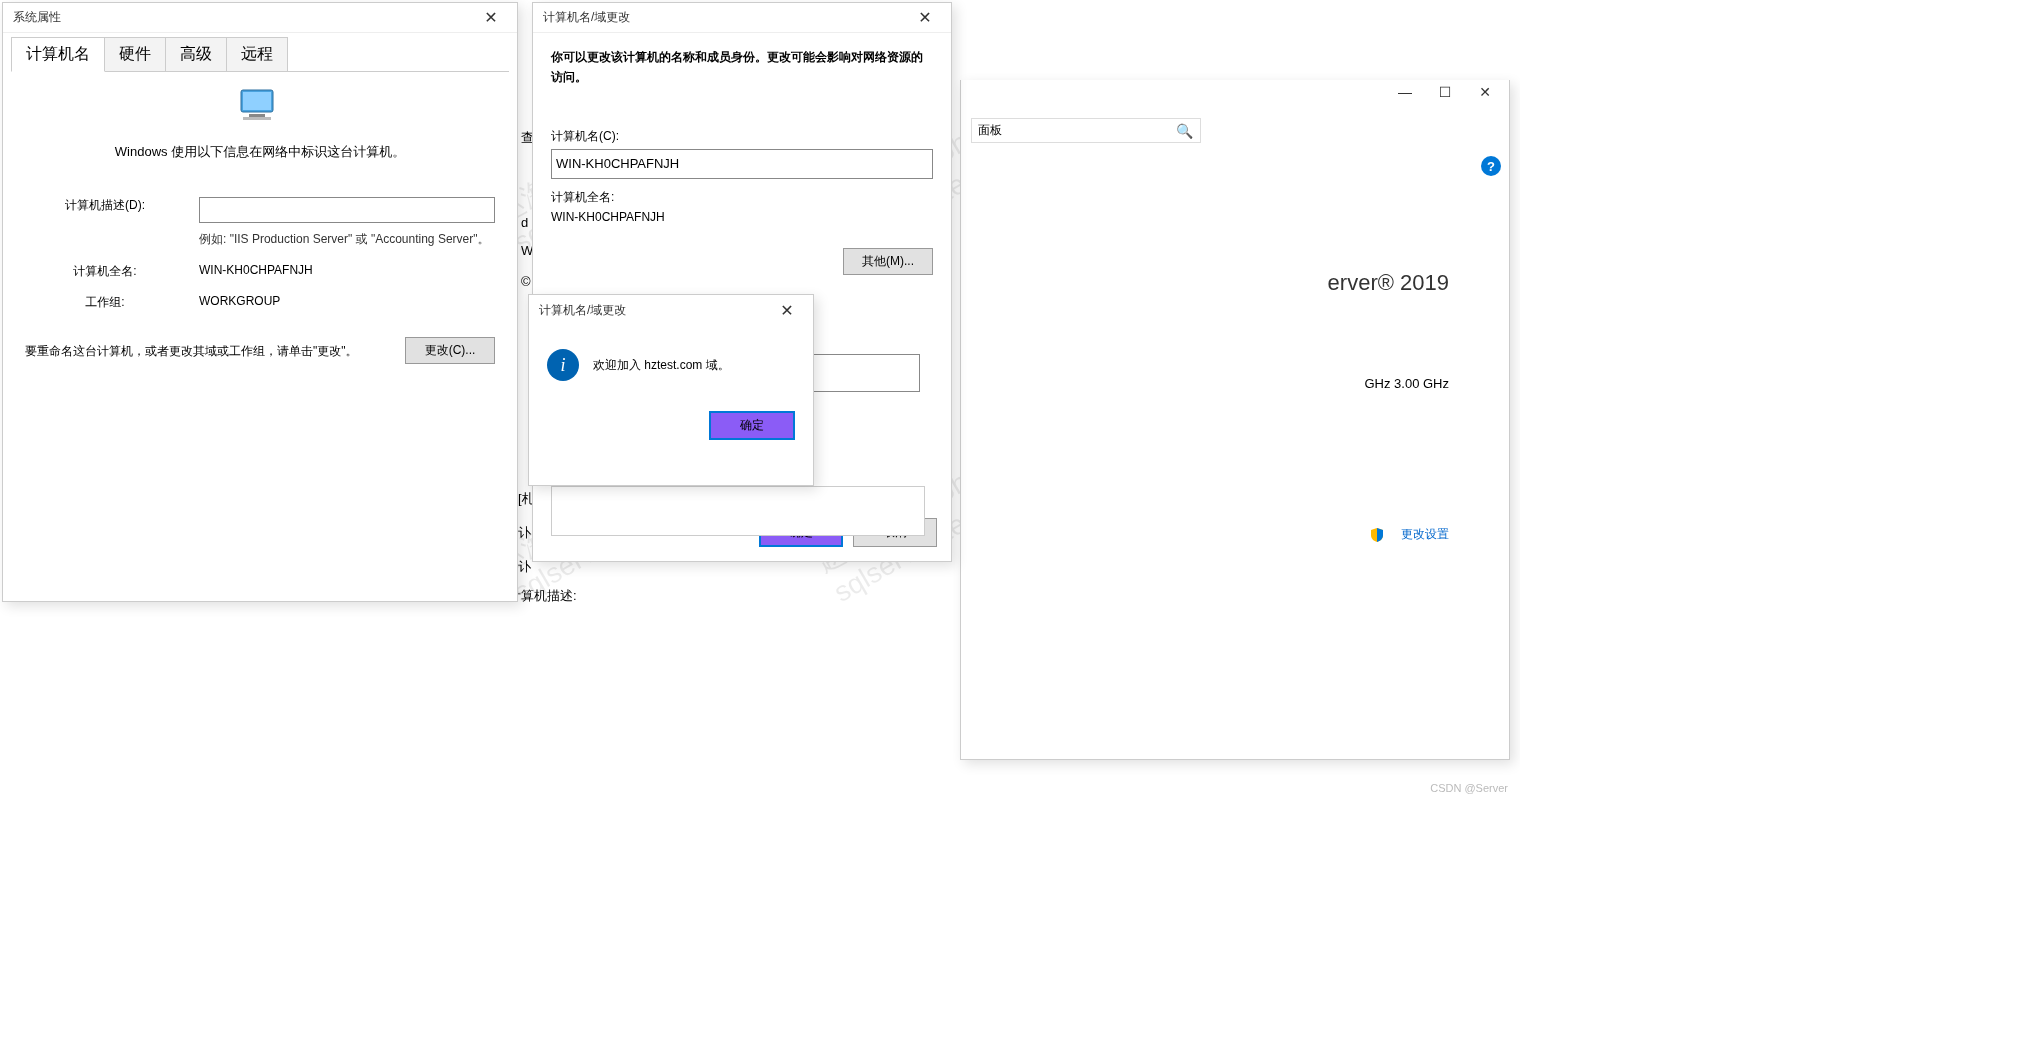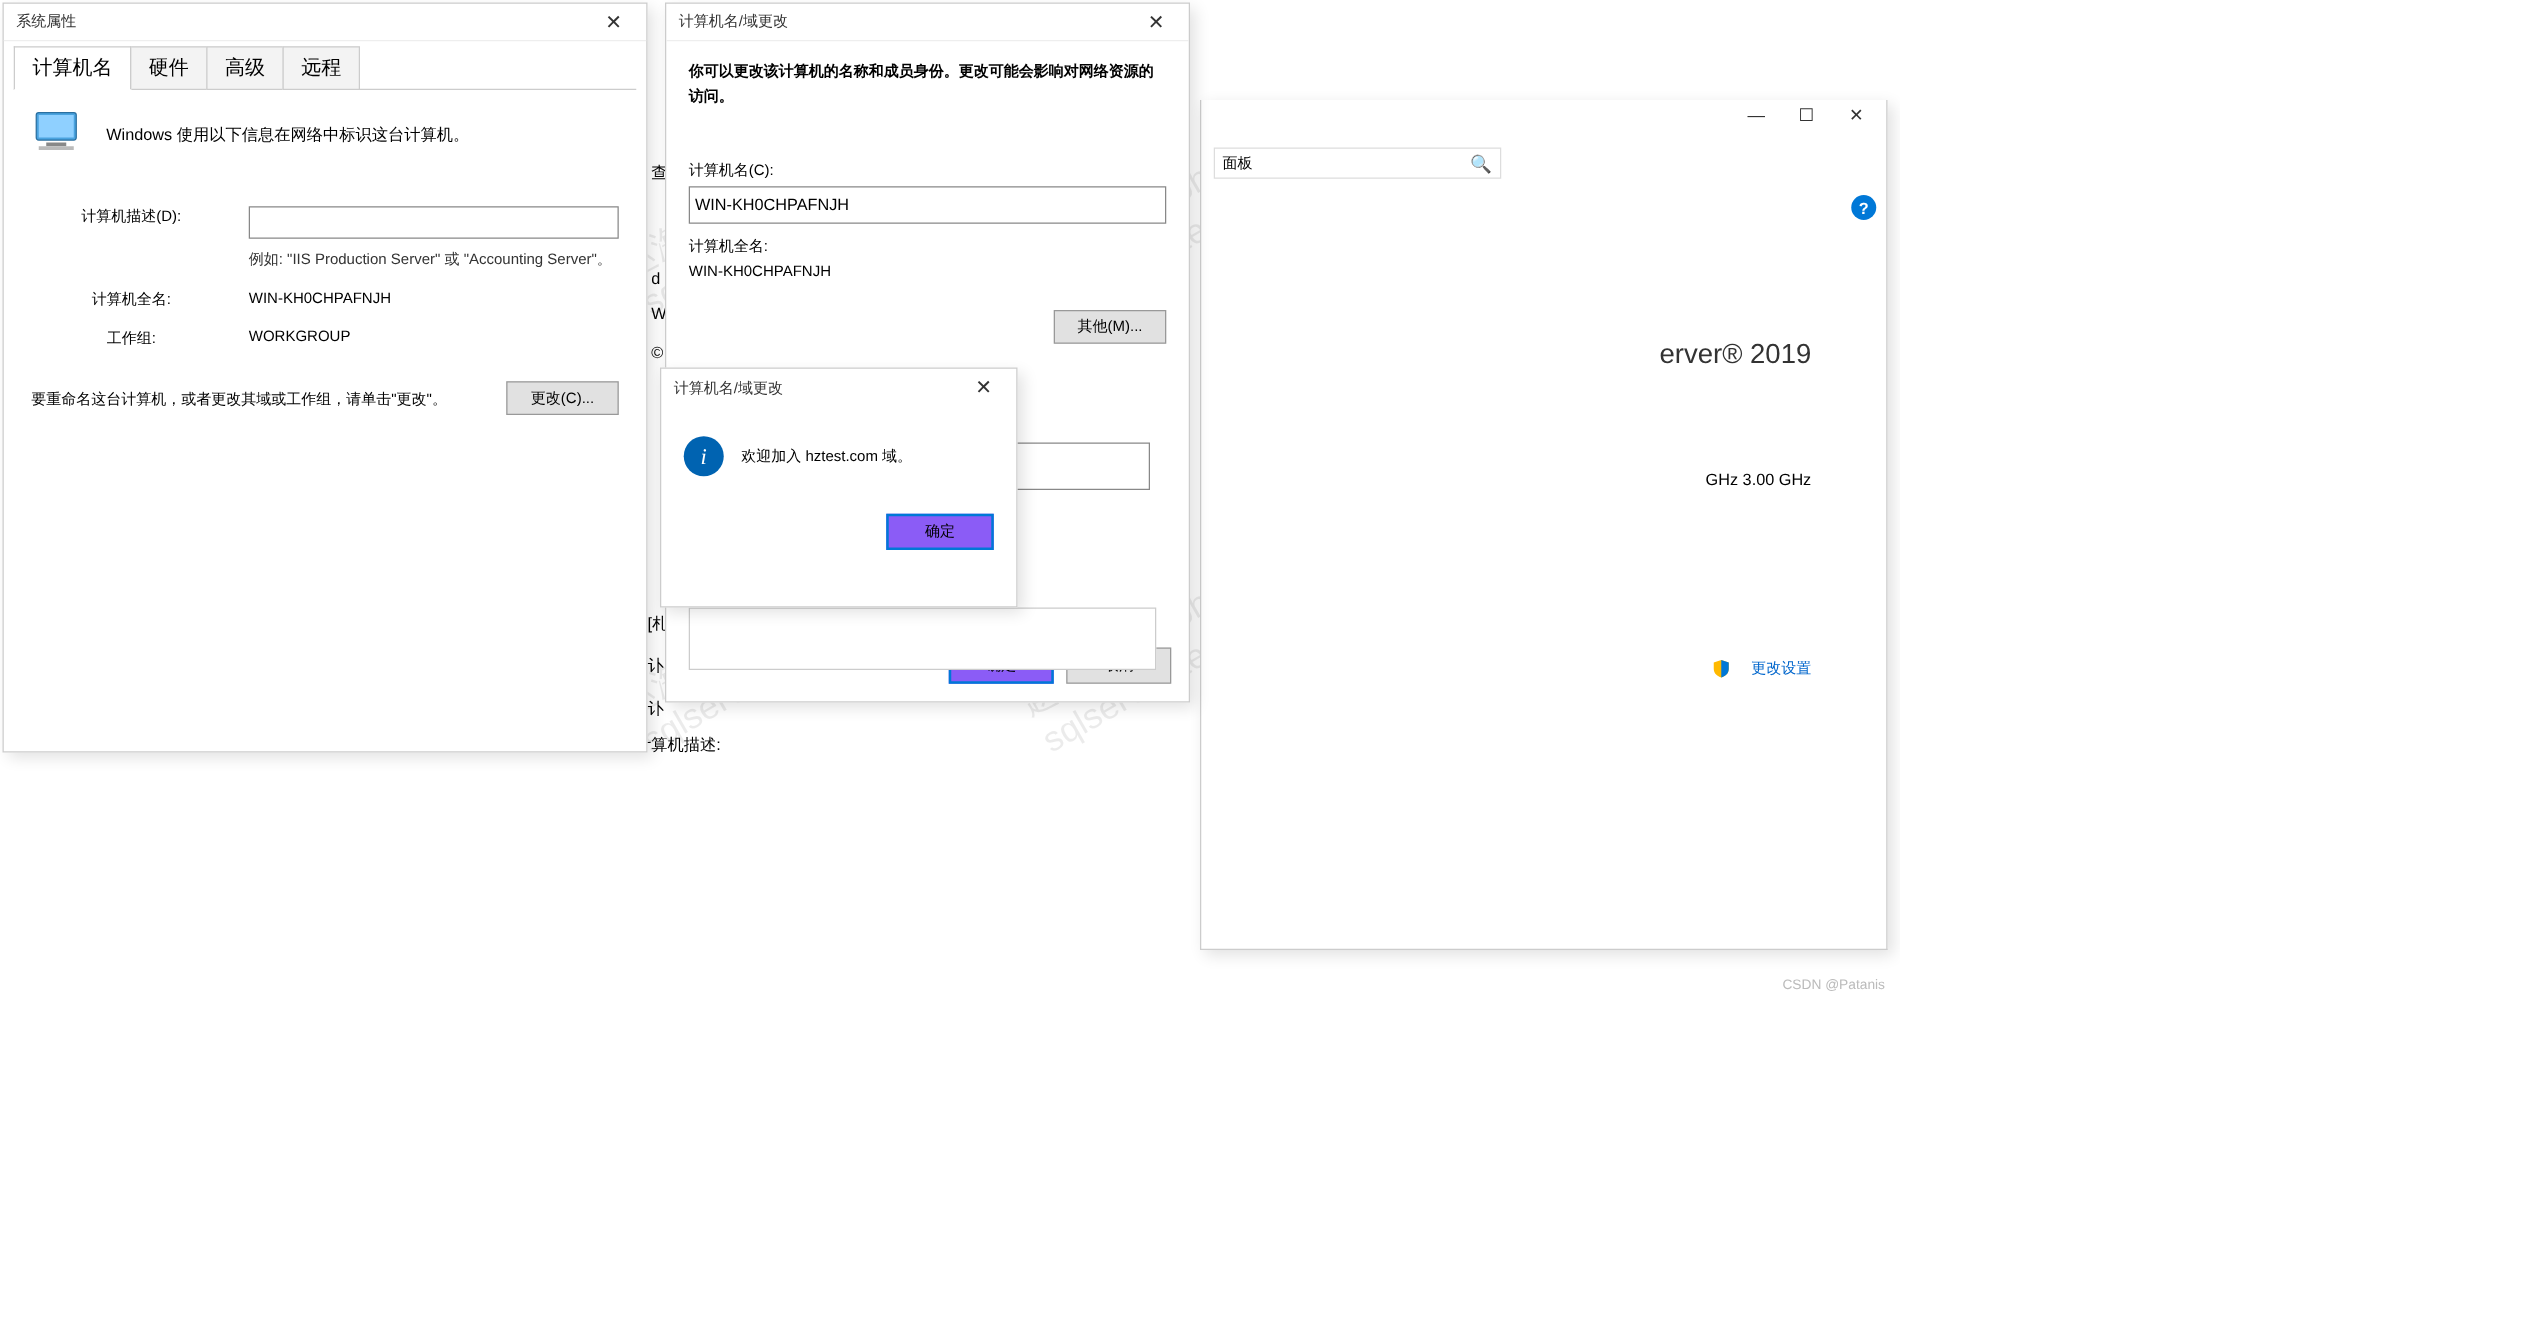--- a/index.html
+++ b/index.html
@@ -168,21 +168,21 @@
     <span>系统属性</span>
     <span class="close-x">✕</span>
   </div>
   <div class="tabbar">
     <div class="tab active">计算机名</div>
     <div class="tab">硬件</div>
     <div class="tab">高级</div>
     <div class="tab">远程</div>
   </div>
   <div class="tabbody">
-    <div class="row" style="align-items:center;">
+    <div class="row" style="align-items:center;flex-direction:column;">
       <div class="comp-icon">
         <svg viewBox="0 0 46 40">
           <rect x="4" y="4" width="32" height="22" rx="2" fill="#4aa3df" stroke="#2a6fa0"></rect>
           <rect x="6" y="6" width="28" height="18" fill="#8fd0ff"></rect>
           <rect x="12" y="28" width="16" height="3" fill="#888"></rect>
           <rect x="6" y="31" width="28" height="3" fill="#bbb"></rect>
         </svg>
       </div>
       <div style="font-size:13px;">Windows 使用以下信息在网络中标识这台计算机。</div>
     </div>
@@ -242,13 +242,13 @@
     <div>欢迎加入 hztest.com 域。</div>
   </div>
   <div style="text-align:right; padding: 0 18px 14px 0;">
     <button class="btn default" style="min-width:86px;">确定</button>
   </div>
 </div>
 
 <div style="position:absolute; left:551px; top:486px; width:374px; height:50px; border:1px solid #ccc; background:#fff; z-index:5;"></div>
 <div style="position:absolute; left:570px; top:354px; width:350px; height:38px; border:1px solid #888; background:#fff; z-index:5;"></div>
 
-<div style="position:absolute; right:12px; bottom:6px; color:#bbb; font-size:11px;">CSDN @Patanis</div>
+<div style="position:absolute; right:12px; bottom:6px; color:#bbb; font-size:11px;">CSDN @Server</div>
 
 </body></html>

